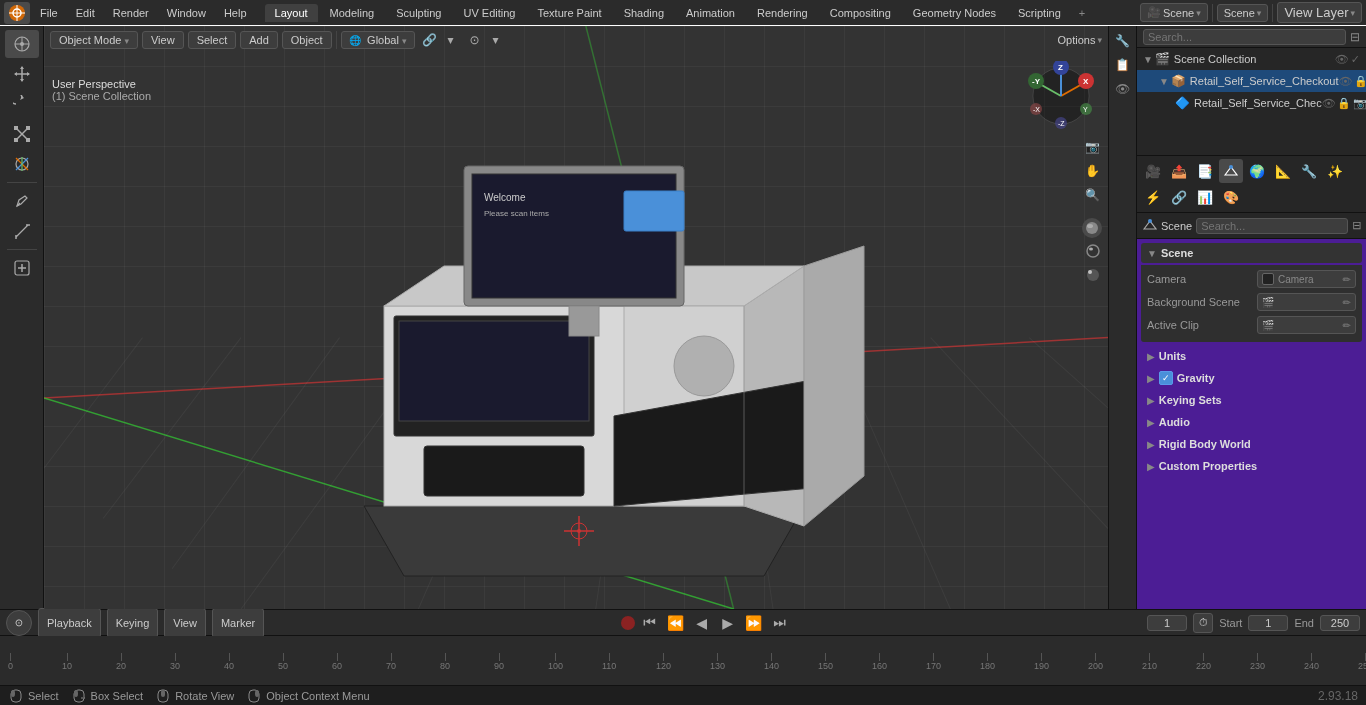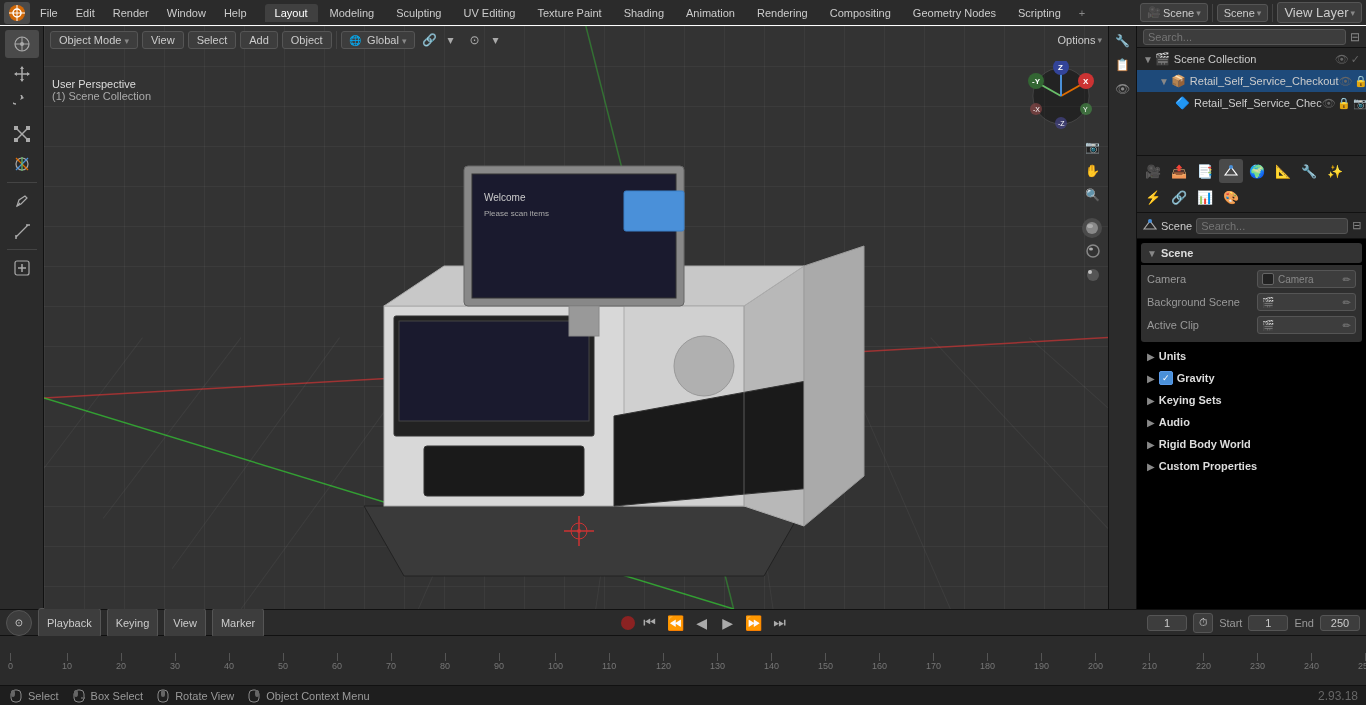--- a/index.html
+++ b/index.html
@@ -184,21 +184,21 @@
       color: #888;
       cursor: pointer;
       border-radius: 3px;
       font-size: 12px;
     }
     .sidebar-icon-btn.active { color: #fff; }
 
     
     .properties-panel {
       width: 230px;
-      background: #000000;
+      background: #4c1d95;
       border-left: 1px solid #111;
       display: flex;
       flex-direction: column;
       overflow: hidden;
       justify-content: space-between;
     }
     .properties-header {
       height: 26px;
       background: #262626;
       border-bottom: 1px solid #111;

